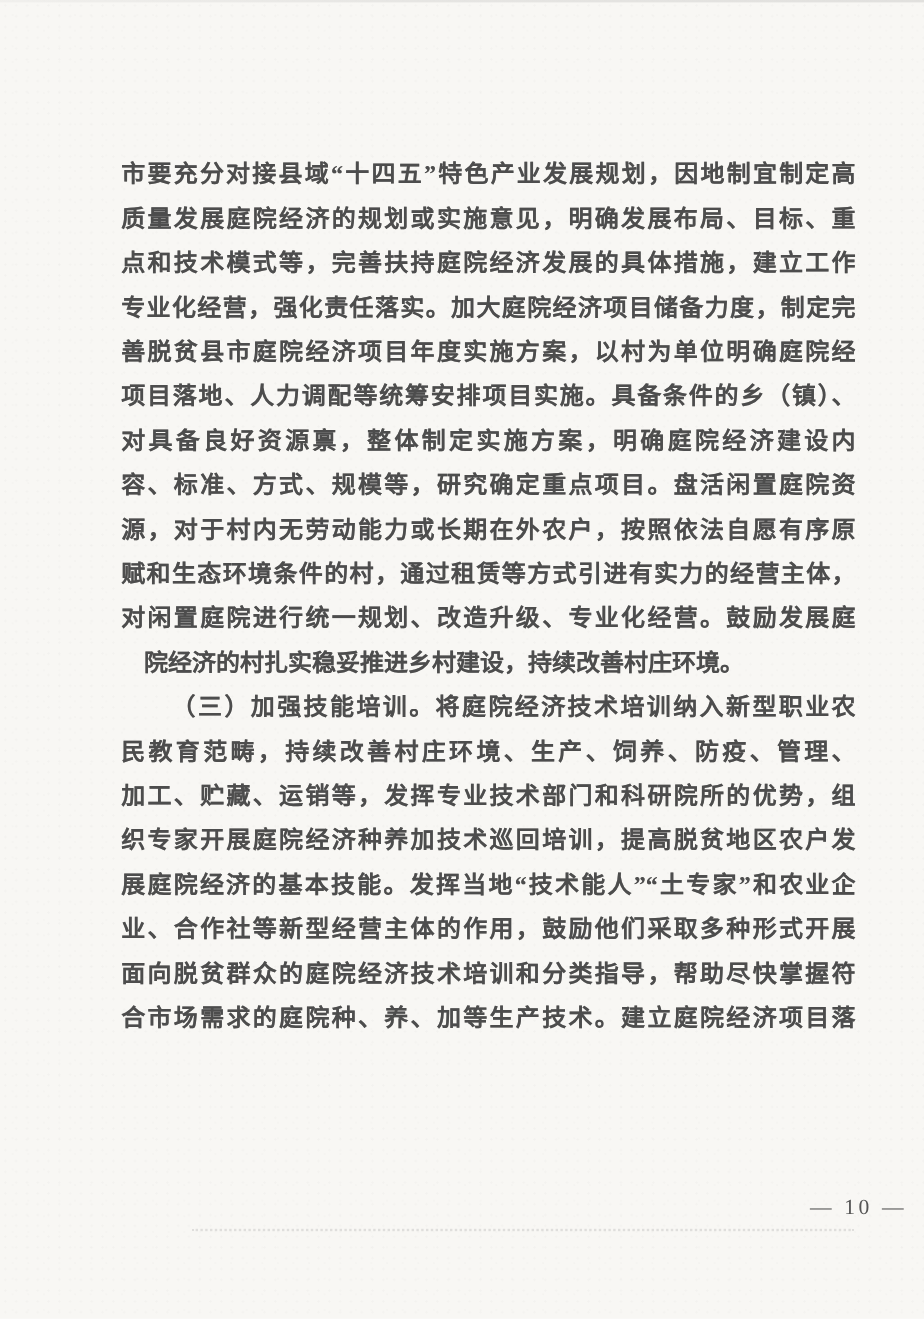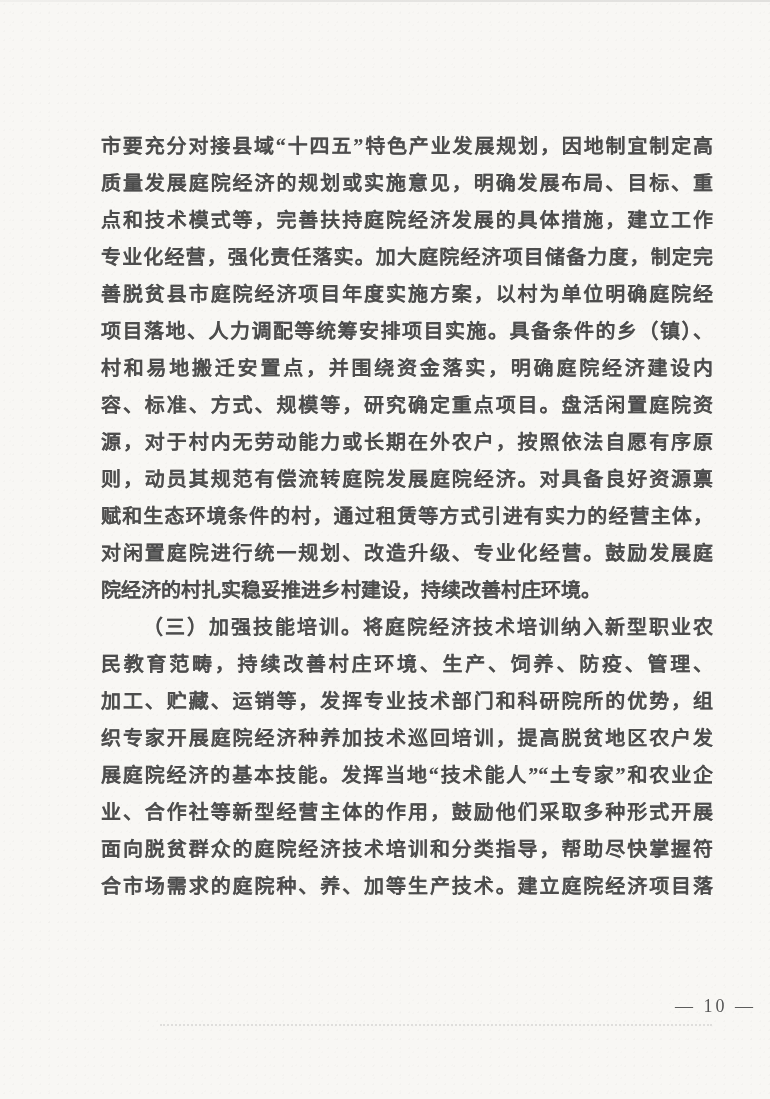--- a/index.html
+++ b/index.html
@@ -48,20 +48,21 @@
     color: #4d4d4d;
     text-align: justify;
     text-align-last: justify;
     overflow: hidden;
     
     text-shadow: 0 0 0.4px rgba(77,77,77,0.55);
     font-weight: bold;
   }
   .line.no-fill {
     text-align-last: left;
+    margin-left: 19px;
   }
   .line.indent {
     padding-left: 42px;
   }
   .page-number {
     position: absolute;
     top: 992px;
     left: 0;
     width: 756px;
     height: 28px;
@@ -86,24 +87,23 @@
 <div class="page">
   <div class="scan-edge-top"></div>
 
   <main class="text-block">
       <div class="line">市要充分对接县域“十四五”特色产业发展规划，因地制宜制定高</div>
       <div class="line">质量发展庭院经济的规划或实施意见，明确发展布局、目标、重</div>
       <div class="line">点和技术模式等，完善扶持庭院经济发展的具体措施，建立工作</div>
       <div class="line">专业化经营，强化责任落实。加大庭院经济项目储备力度，制定完</div>
       <div class="line">善脱贫县市庭院经济项目年度实施方案，以村为单位明确庭院经</div>
       <div class="line">项目落地、人力调配等统筹安排项目实施。具备条件的乡（镇）、</div>
-      <div class="line">村和易地搬迁安置点，并围绕资金落实，明确庭院经济建设内</div>
+      <div class="line">对具备良好资源禀，整体制定实施方案，明确庭院经济建设内</div>
       <div class="line">容、标准、方式、规模等，研究确定重点项目。盘活闲置庭院资</div>
       <div class="line">源，对于村内无劳动能力或长期在外农户，按照依法自愿有序原</div>
-      <div class="line">则，动员其规范有偿流转庭院发展庭院经济。对具备良好资源禀</div>
       <div class="line">赋和生态环境条件的村，通过租赁等方式引进有实力的经营主体，</div>
       <div class="line">对闲置庭院进行统一规划、改造升级、专业化经营。鼓励发展庭</div>
       <div class="line no-fill">院经济的村扎实稳妥推进乡村建设，持续改善村庄环境。</div>
       <div class="line indent">（三）加强技能培训。将庭院经济技术培训纳入新型职业农</div>
       <div class="line">民教育范畴，持续改善村庄环境、生产、饲养、防疫、管理、</div>
       <div class="line">加工、贮藏、运销等，发挥专业技术部门和科研院所的优势，组</div>
       <div class="line">织专家开展庭院经济种养加技术巡回培训，提高脱贫地区农户发</div>
       <div class="line">展庭院经济的基本技能。发挥当地“技术能人”“土专家”和农业企</div>
       <div class="line">业、合作社等新型经营主体的作用，鼓励他们采取多种形式开展</div>
       <div class="line">面向脱贫群众的庭院经济技术培训和分类指导，帮助尽快掌握符</div>

